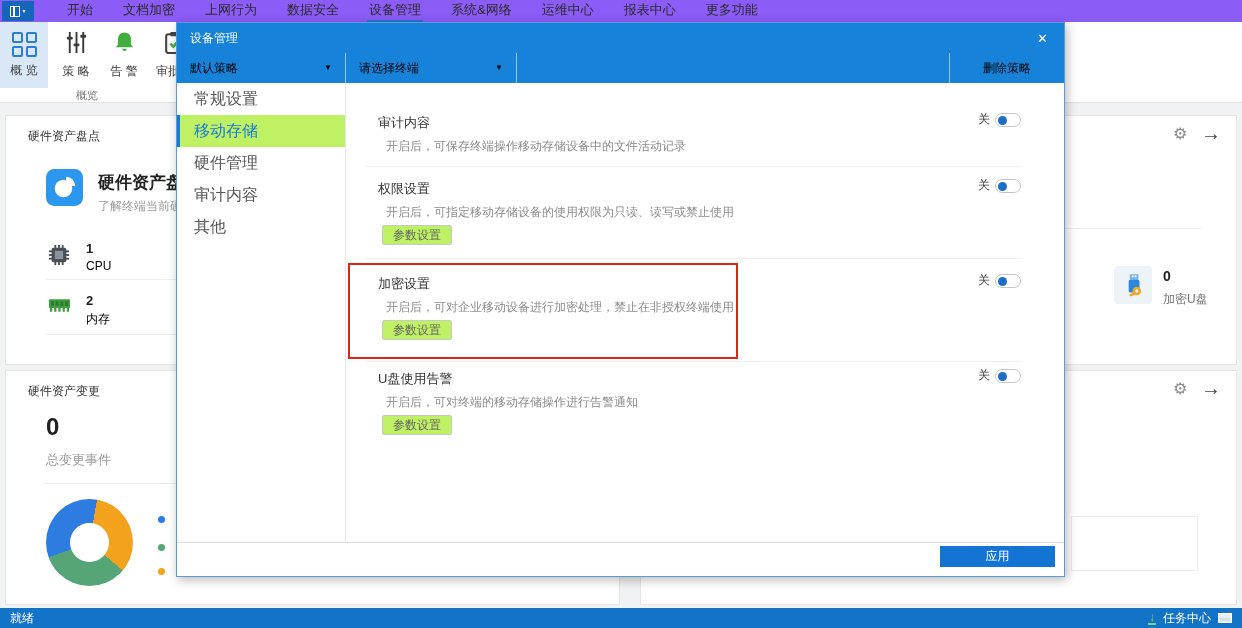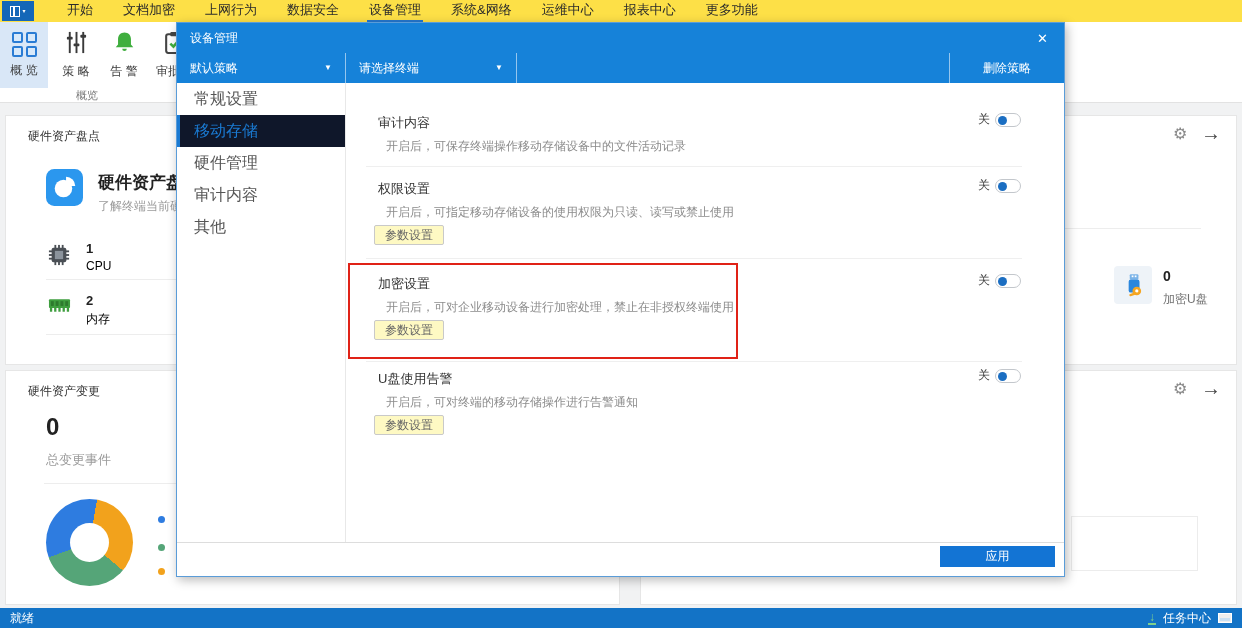--- a/index.html
+++ b/index.html
@@ -1,20 +1,20 @@
 <!DOCTYPE html>
 <html><head>
 <meta charset="utf-8">
 <style>
   *{margin:0;padding:0;box-sizing:border-box}
   html,body{width:1242px;height:628px;overflow:hidden}
   body{font-family:"Liberation Sans","DejaVu Sans",sans-serif;background:#f1f2f3;position:relative;color:#333}
 
   
-  .menubar{position:absolute;top:0;left:0;right:0;height:22px;background:#fde047;display:flex;align-items:center;z-index:2}
+  .menubar{position:absolute;top:0;left:0;right:0;height:22px;background:#8b5cf6;display:flex;align-items:center;z-index:2}
   .app-btn{width:32px;height:20px;margin:1px 0 1px 2px;background:#1467b8;display:flex;align-items:center;justify-content:center;gap:2px;cursor:pointer}
   .app-btn .win{width:10px;height:11px;border:1px solid #fff;position:relative}
   .app-btn .win::after{content:"";position:absolute;left:2px;top:0;bottom:0;width:2px;background:#fff}
   .app-btn .caret{color:#fff;font-size:6px;line-height:1}
   .menu-items{display:flex;margin-left:18px}
   .menu-item{padding:0 15px;font-size:13px;height:22px;line-height:20px;position:relative;color:#2b2b2b;cursor:pointer;white-space:nowrap}
   .menu-item.active::after{content:"";position:absolute;left:13px;right:13px;bottom:0;height:2px;background:#2577cf}
 
   
   .ribbon{position:absolute;top:22px;left:0;right:0;height:66px;background:#fff;z-index:1}
@@ -52,36 +52,36 @@
   .goarrow{position:absolute;font-size:20px;color:#444;cursor:pointer;line-height:1}
   .usb-box{position:absolute;left:473px;top:150px;width:38px;height:38px;background:#eef3f8;border-radius:4px;display:flex;align-items:center;justify-content:center}
   .mini-val{position:absolute;left:522px;top:152px;font-size:14px;font-weight:bold;color:#222}
   .mini-lbl{position:absolute;left:522px;top:175px;font-size:12px;color:#707070;white-space:nowrap}
   .empty-box{position:absolute;left:430px;top:145px;width:127px;height:55px;border:1px solid #ececec;background:#fff}
 
   
   #modal{position:absolute;left:176px;top:22px;width:889px;height:555px;background:#fff;border:1px solid #5a9cd8;box-shadow:2px 3px 10px rgba(0,0,0,.28);z-index:10}
   .m-title{height:30px;background:#1682d9;color:#fff;display:flex;align-items:center;padding:0 13px;font-size:12px}
   .m-close{margin-left:auto;font-size:13px;cursor:pointer;padding:0 3px}
-  .m-filter{height:30px;background:#1682d9;display:flex;color:#ffffff;font-size:12px}
+  .m-filter{height:30px;background:#1682d9;display:flex;color:#000000;font-size:12px}
   .f-sec{display:flex;align-items:center;padding:0 13px;border-right:1px solid rgba(255,255,255,.55);cursor:pointer}
   .f-dd1{width:169px}
   .f-dd2{width:171px}
   .f-caret{margin-left:auto;font-size:8px;line-height:1}
   .f-spacer{flex:1;border-right:1px solid rgba(255,255,255,.55)}
   .f-del{width:114px;display:flex;align-items:center;justify-content:center;cursor:pointer}
   .m-body{position:absolute;top:60px;left:0;right:0;bottom:34px;display:flex}
   .m-side{width:169px;border-right:1px solid #e8e8e8;padding-top:0}
   .s-item{height:32px;line-height:32px;padding-left:17px;font-size:16px;color:#555;cursor:pointer;position:relative}
-  .s-item.sel{background:#0f172a;color:#1a7ad2}
+  .s-item.sel{background:#bef264;color:#1a7ad2}
   .s-item.sel::before{content:"";position:absolute;left:0;top:0;bottom:0;width:3px;background:#1a7ad2}
   .m-content{flex:1;position:relative}
   .srow-title{position:absolute;left:32px;font-size:13px;color:#333;white-space:nowrap}
   .srow-desc{position:absolute;left:40px;font-size:12px;color:#8c8c8c;white-space:nowrap}
-  .param-btn{position:absolute;left:28px;height:20px;padding:0 10px;font-size:12px;color:#666;background:#fef9c3;border:1px solid #c9c9c9;border-radius:2px;line-height:18px;cursor:pointer}
+  .param-btn{position:absolute;left:36px;height:20px;padding:0 10px;font-size:12px;color:#666;background:#bef264;border:1px solid #c9c9c9;border-radius:2px;line-height:18px;cursor:pointer}
   .rdiv{position:absolute;left:20px;width:656px;height:1px;background:#efefef}
   .toggle{position:absolute;right:43px;display:flex;align-items:center;gap:5px;font-size:12px;color:#444;cursor:pointer}
   .pill{width:26px;height:14px;border:1px solid #c3c7cc;border-radius:8px;background:#fff;position:relative}
   .pill i{position:absolute;left:2px;top:2px;width:9px;height:9px;border-radius:50%;background:#1b6ec2;display:block}
   .red-box{position:absolute;left:2px;top:180px;width:390px;height:96px;border:2px solid #e02217;pointer-events:none}
   .m-foot{position:absolute;left:0;right:0;bottom:0;height:34px;border-top:1px solid #ddd;background:#fff}
   .apply-btn{position:absolute;right:9px;bottom:9px;width:115px;height:21px;background:#1374d4;color:#fff;font-size:12px;border:none;cursor:pointer}
 
   
   .statusbar{position:absolute;left:0;right:0;bottom:0;height:20px;background:#1373c6;color:#fff;font-size:12px;display:flex;align-items:center;padding:0 10px;z-index:2}

